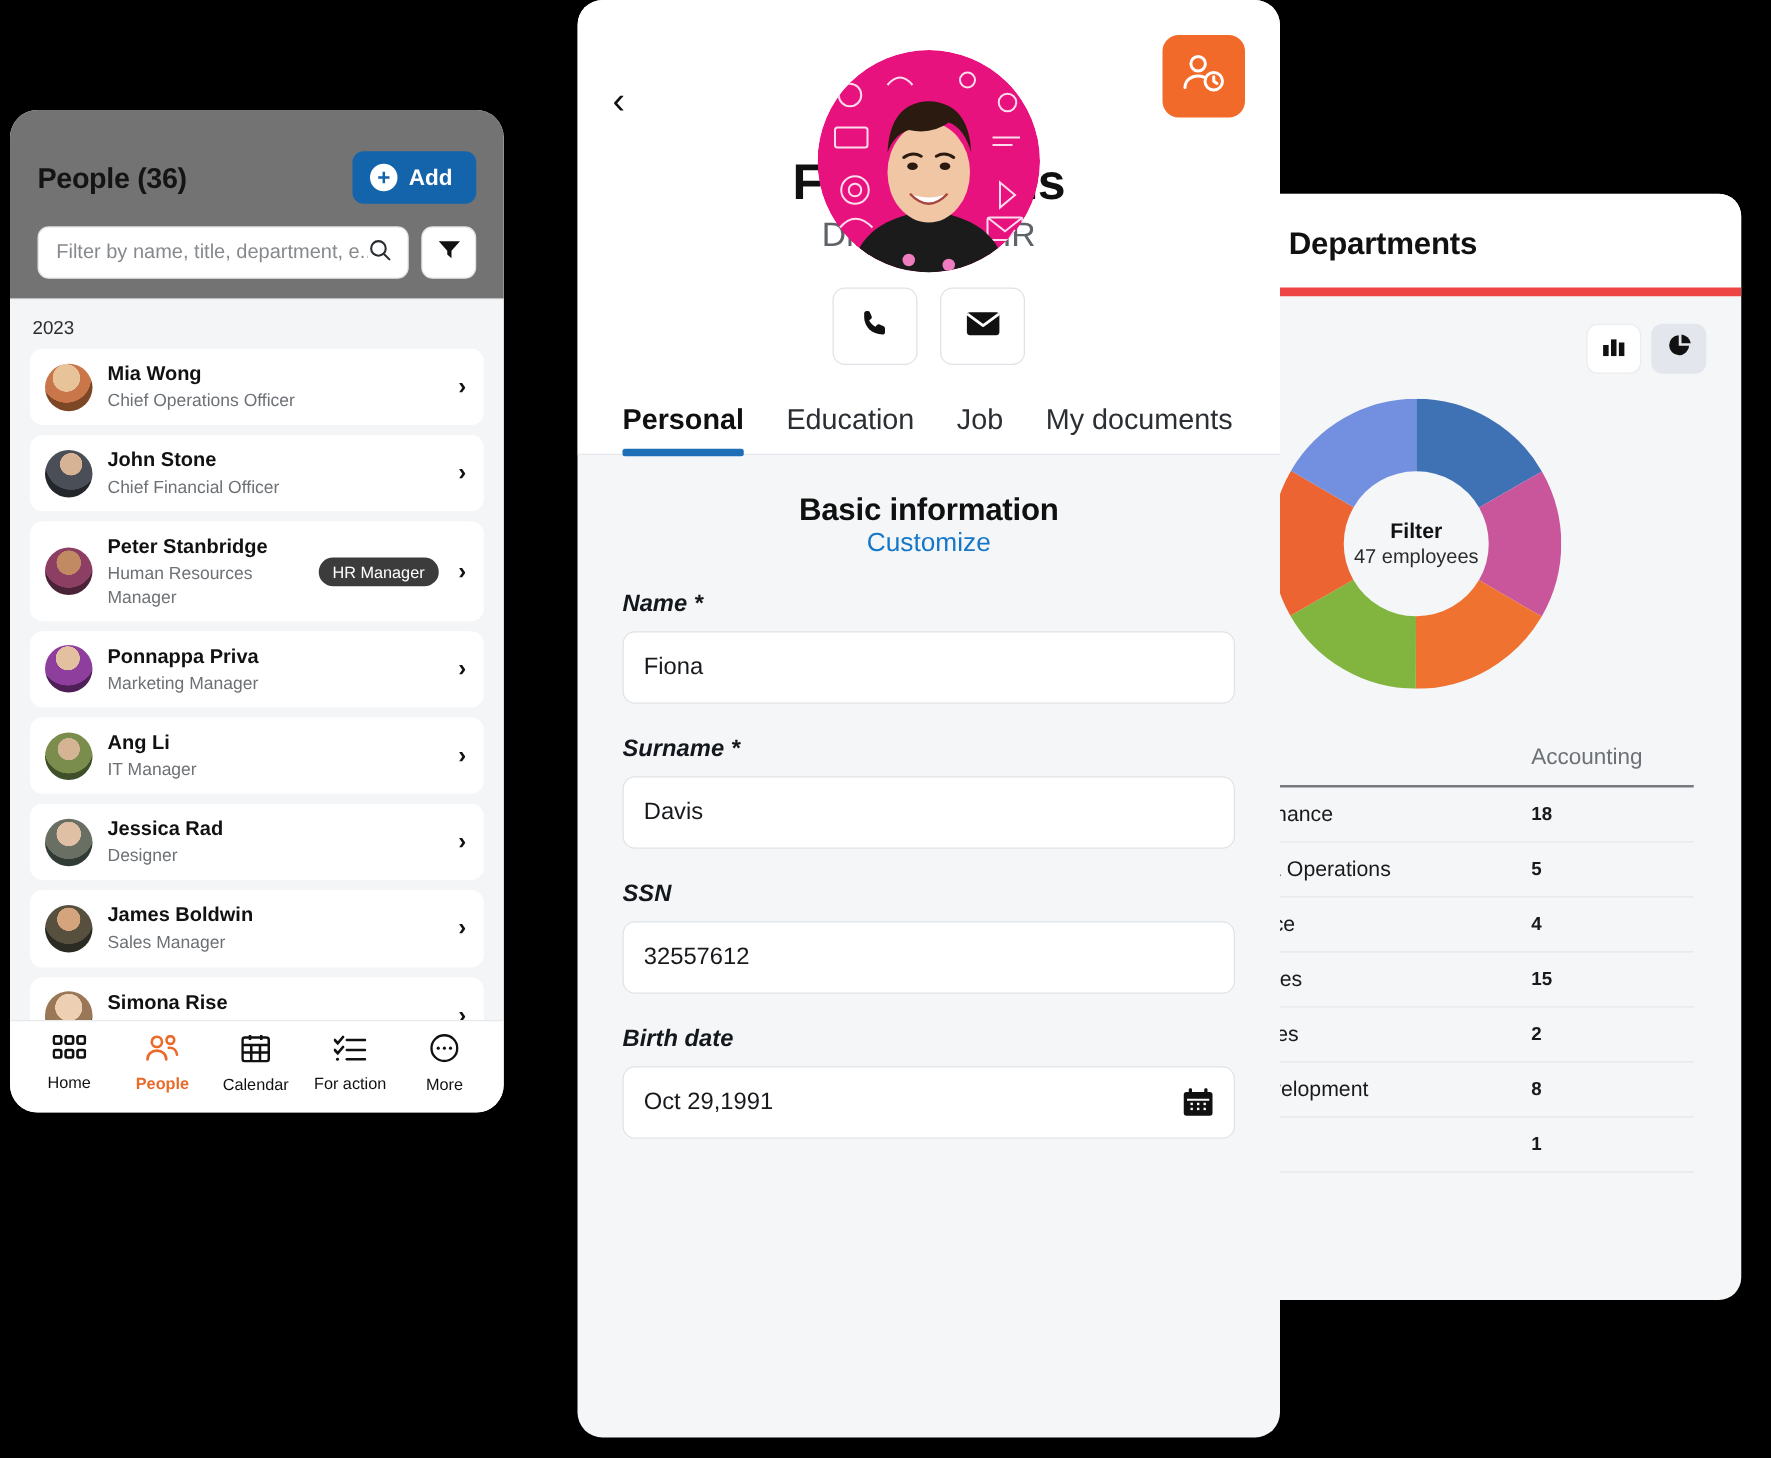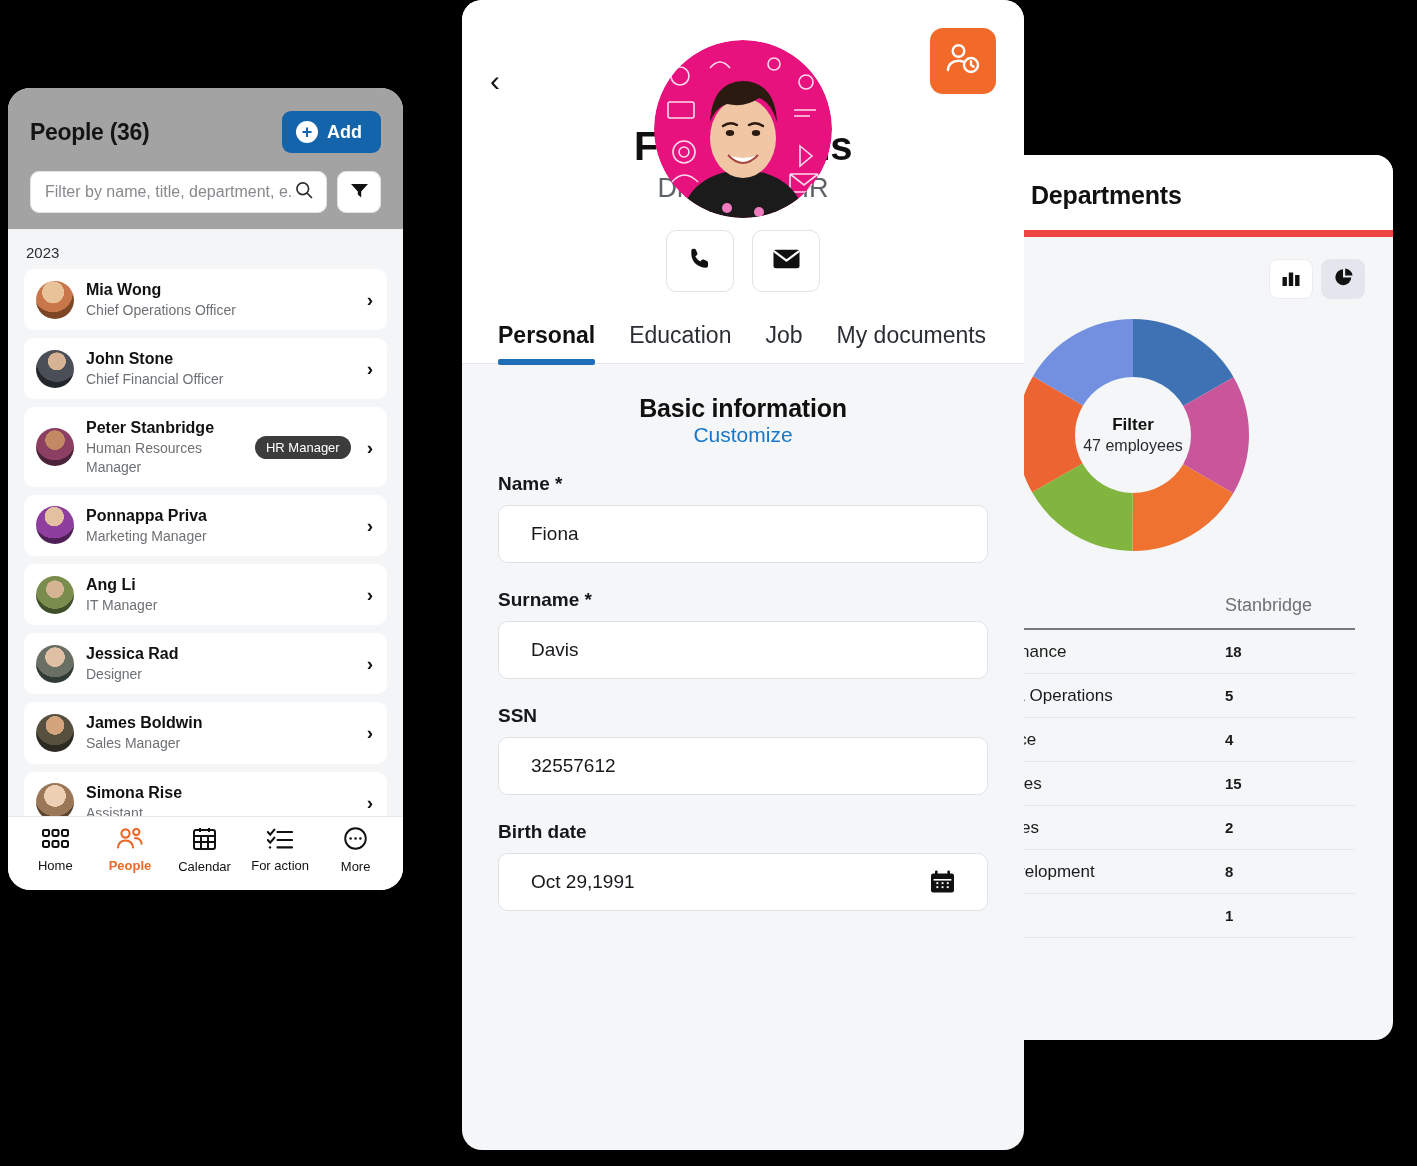--- a/index.html
+++ b/index.html
@@ -15,22 +15,22 @@
   .left-panel {
     position: absolute; left: 8px; top: 88px;
     width: 395px; height: 802px;
     background: #ffffff;
     border-radius: 22px;
     overflow: hidden;
     display: flex; flex-direction: column;
     z-index: 1;
   }
   .lp-header {
-    padding: 23px 22px 16px 22px;
-    background: #a3a3a3;
+    padding: 33px 22px 16px 22px;
+    background: #737373;
     flex: 0 0 auto;
   }
   .lp-titlerow { display: flex; align-items: center; justify-content: space-between; }
   .lp-title { font-size: 23px; font-weight: bold; color: #141414; letter-spacing: -0.3px; }
   .add-btn {
     display: flex; align-items: center; gap: 9px;
     background: #1464ab; color: #fff;
     border-radius: 9px; padding: 10px 19px 10px 14px;
     font-size: 18px; font-weight: 600; cursor: pointer; border: none;
   }
@@ -191,25 +191,25 @@
   .tab.active { font-weight: bold; color: #101010; }
   .tab.active::after {
     content: ""; position: absolute; left: 0; right: 0; bottom: -2px;
     height: 6px; background: #1f6fb8; border-radius: 2px;
   }
   .cc-body { flex: 1; padding: 30px 36px 0 36px; overflow: hidden; }
   .bi-row { display: flex; align-items: center; justify-content: space-between; flex-direction: column; }
   .bi-title { font-size: 25px; font-weight: bold; color: #101010; letter-spacing: -0.2px; }
   .bi-link { font-size: 21px; color: #1677c9; cursor: pointer; }
   .field { margin-top: 26px; }
-  .field-label { font-size: 19px; font-weight: bold; color: #14181c; margin-bottom: 10px; }
+  .field-label { font-size: 19px; font-weight: bold; color: #14181c; margin-bottom: 10px; font-style: italic; }
   .field-input {
     position: relative; height: 58px; background: #fff;
     border: 1px solid #e0e3e6; border-radius: 10px;
-    display: flex; align-items: center; padding: 0 32px;
+    display: flex; align-items: center; padding: 0 16px;
   }
   .field-input input {
     flex: 1; border: none; outline: none; background: transparent;
     font-size: 19px; color: #17191c; font-family: inherit;
   }
   .cal-icon { flex: 0 0 auto; display: flex; align-items: center; }
 </style>
 </head>
 <body>
 
@@ -426,21 +426,21 @@
         </svg>
         <div class="donut-center">
           <div class="dc-total">Filter</div>
           <div class="dc-sub">47 employees</div>
         </div>
       </div>
 
       <div class="dept-table">
         <div class="dt-head">
           <div class="c1">Department</div>
-          <div class="c2">Stanbridge</div>
+          <div class="c2">Accounting</div>
         </div>
         <div class="dt-row">
           <div class="c1">Accounting &amp; Finance</div>
           <div class="c2">18</div>
         </div>
         <div class="dt-row">
           <div class="c1">Administration &amp; Operations</div>
           <div class="c2">5</div>
         </div>
         <div class="dt-row">

